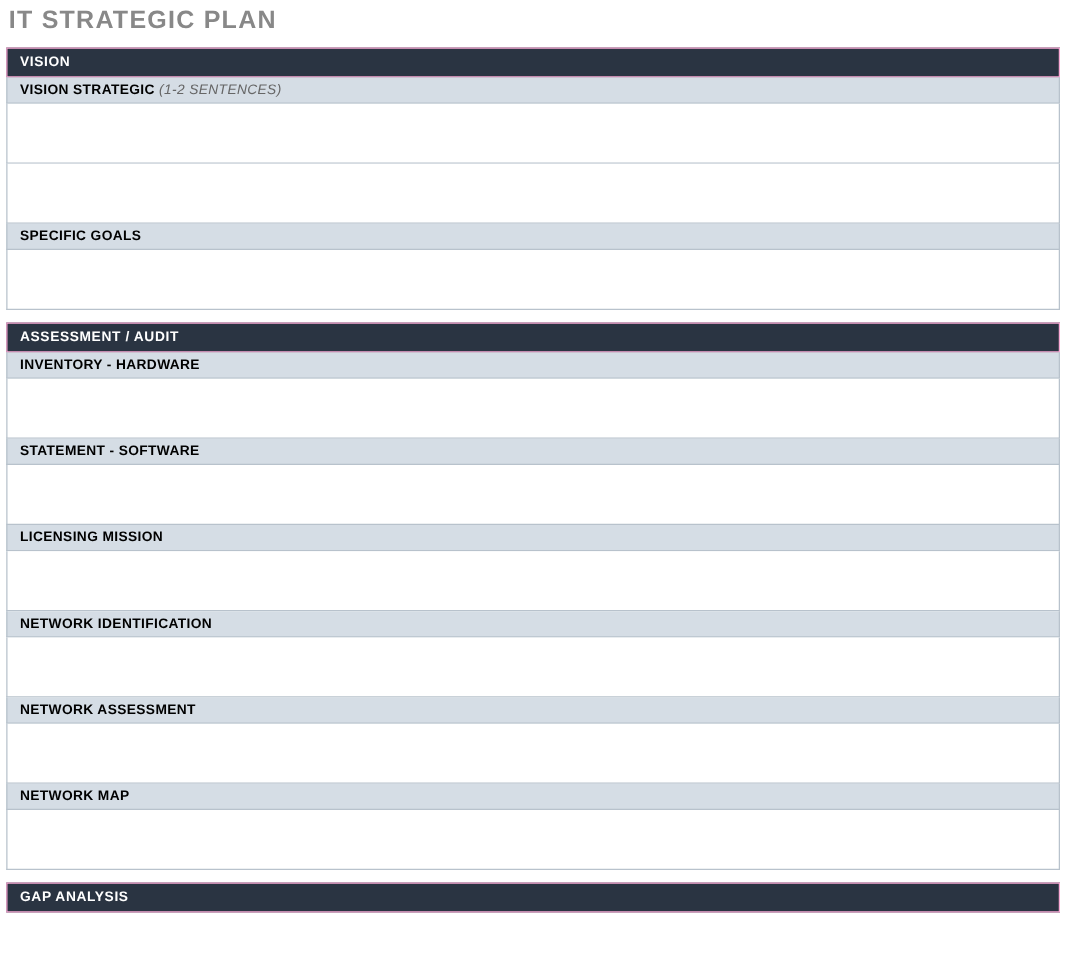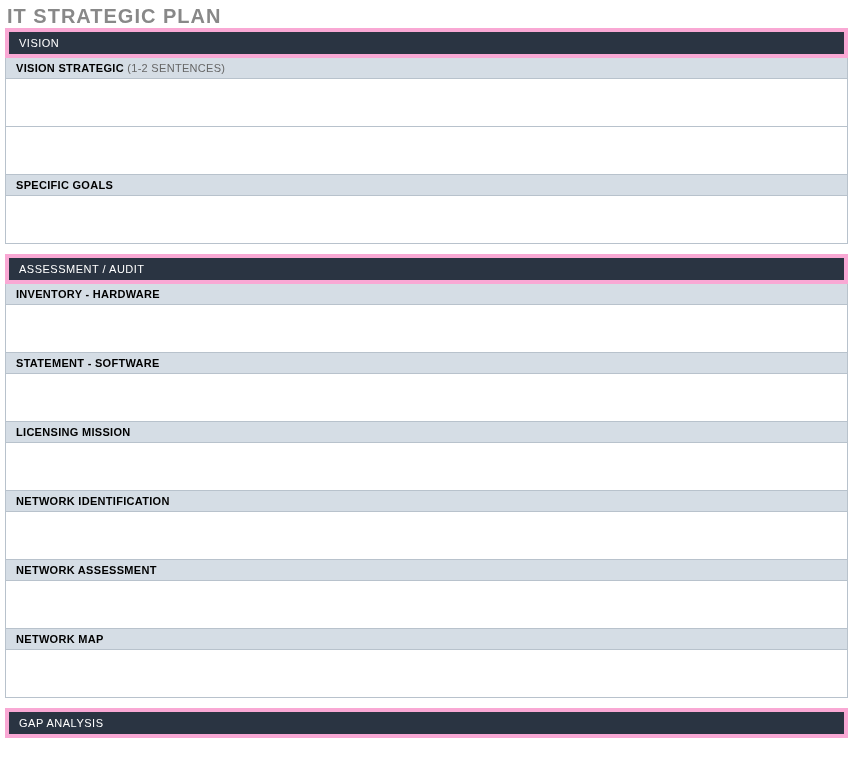--- a/index.html
+++ b/index.html
@@ -11,47 +11,48 @@
       font-family: Arial, Helvetica, sans-serif;
       background: #ffffff;
       width: 853px;
       padding: 5px;
     }
     .page-title {
       font-size: 20px;
       font-weight: bold;
       color: #888888;
       letter-spacing: 1px;
-      margin-bottom: 0;
+      margin-bottom: 10px;
       padding-left: 2px;
     }
     .section {
       margin-bottom: 10px;
     }
     .section-header {
       background: #2a3442;
       color: #ffffff;
       font-size: 11px;
-      font-weight: normal;
+      font-weight: bold;
       letter-spacing: 0.5px;
       padding: 5px 10px;
-      border: 4px solid #f9a8d4;
+      border: 1px solid #f9a8d4;
     }
     .sub-header {
       background: #d5dde5;
       color: #000000;
       font-size: 11px;
       font-weight: bold;
       letter-spacing: 0.3px;
       padding: 4px 10px;
       border: 1px solid #b8c2cc;
       border-top: none;
     }
     .sub-header .hint {
       font-weight: normal;
+      font-style: italic;
       color: #666666;
     }
     .content-area {
       background: #ffffff;
       border: 1px solid #b8c2cc;
       border-top: none;
       min-height: 48px;
       padding: 5px 10px;
       font-size: 11px;
     }

